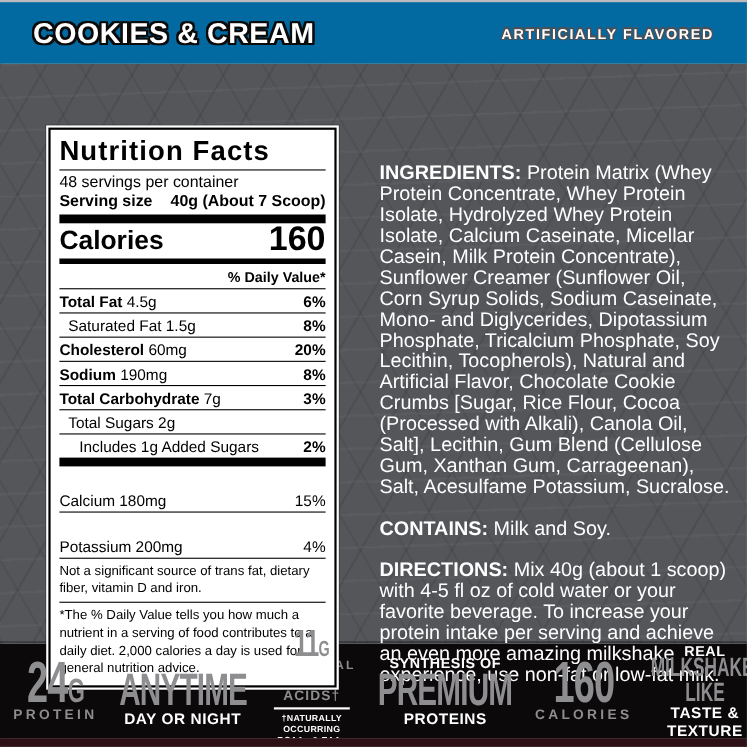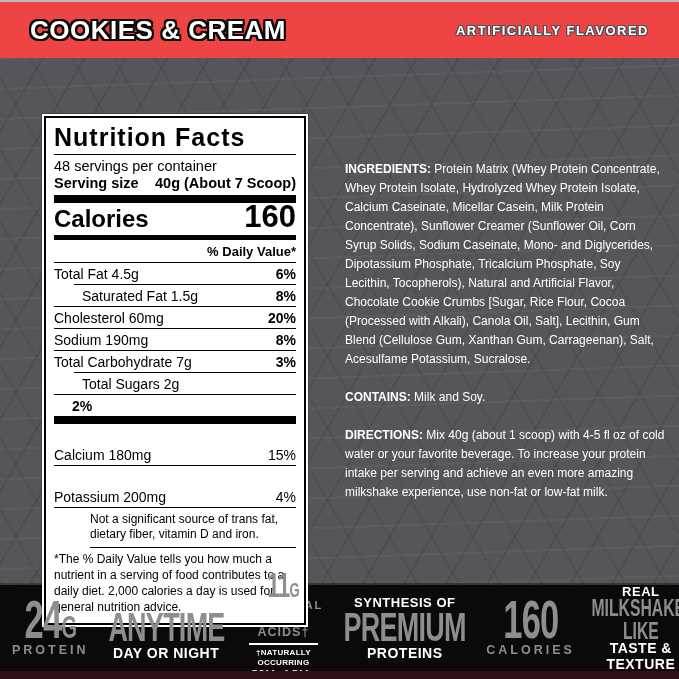--- a/index.html
+++ b/index.html
@@ -2,21 +2,21 @@
 <html><head>
 <meta charset="utf-8">
 <style>
   * { margin:0; padding:0; box-sizing:border-box; }
   html,body { width:679px; height:679px; }
   body { font-family:"Liberation Sans", sans-serif; }
   .page { width:679px; height:679px; overflow:hidden; display:flex; flex-direction:column;
           box-shadow: inset 3px 0 0 rgba(0,0,0,0.18), inset -3px 0 0 rgba(0,0,0,0.18); }
 
   
-  .topbar { height:58px; background:#ef4444; border-top:2px solid #bcbabd;
+  .topbar { height:58px; background:#0369a1; border-top:2px solid #bcbabd;
             display:flex; align-items:center; justify-content:space-between;
             padding:0 30px; flex:0 0 auto; }
   .flavor { color:#fff; font-size:26px; font-weight:bold; letter-spacing:0.5px;
             text-shadow:-2px -2px 0 #0b0b0b, 2px -2px 0 #0b0b0b, -2px 2px 0 #0b0b0b, 2px 2px 0 #0b0b0b,
                         0 -2px 0 #0b0b0b, 0 2px 0 #0b0b0b, -2px 0 0 #0b0b0b, 2px 0 0 #0b0b0b; }
   .flavor-note { color:#fff; font-size:13px; font-weight:bold; letter-spacing:1.5px;
             text-shadow:-1px -1px 0 #504f53, 1px -1px 0 #504f53, -1px 1px 0 #504f53, 1px 1px 0 #504f53,
                         0 -1px 0 #504f53, 0 1px 0 #504f53, -1px 0 0 #504f53, 1px 0 0 #504f53; }
 
   
@@ -38,32 +38,32 @@
   .nf-bar8 { height:8px; background:#000; }
   .nf-bar5 { height:5px; background:#000; }
   .nf-aps { font-size:11px; font-weight:bold; padding:4px 0 0; }
   .nf-cal-row { display:flex; justify-content:space-between; align-items:flex-end; padding:0 0 4px; }
   .nf-cal { font-size:24px; font-weight:bold; line-height:1; }
   .nf-cal-val { font-size:31px; font-weight:bold; line-height:0.9; }
   .nf-dv { text-align:right; font-size:13px; font-weight:bold; padding:4px 0 3px; }
   .nf-row { display:flex; justify-content:space-between; font-size:14px; padding:3px 0 2px;
             border-top:1px solid #000; }
   .nf-row .lab { font-weight:normal; }
-  .nf-row.boldlab .lab { font-weight:normal; }
+  .nf-row.boldlab .lab { font-weight:bold; }
   .nf-row .dv { font-weight:bold; }
-  .nf-row.ind1 { padding-left:8px;margin-left:20px; }
+  .nf-row.ind1 { padding-left:8px; }
   .nf-row.ind2 { padding-left:18px; }
   .nf-mineral { display:flex; justify-content:space-between; font-size:14px; padding:3px 0 2px;
                 border-bottom:1px solid #000;margin-top:20px; }
-  .nf-note { font-size:12px; line-height:1.3; padding:4px 0; border-bottom:1px solid #000;margin-left:36px; }
+  .nf-note { font-size:12px; line-height:1.3; padding:4px 0; border-bottom:1px solid #000; }
   .nf-footnote { font-size:12px; line-height:1.32; padding:4px 0 1px; }
 
   
   .info { position:absolute; left:345px; top:90px; width:320px; color:#fff;
-          font-size:12px; line-height:19px;margin-top:12px; }
+          font-size:18px; line-height:19px; }
   .info p { margin:0 0 19px; }
   .info b { font-weight:bold; }
 
   
   .footer { height:86px; background:#0b090a; flex:0 0 auto; display:flex;
             align-items:center; justify-content:space-evenly; padding:0 12px; }
   .stat { display:flex; flex-direction:column; align-items:center; justify-content:center; text-align:center; }
   .stat-top { color:#fff; font-weight:bold; font-size:13px; letter-spacing:0.5px; }
   .stat-value { color:#8e8d90; font-weight:bold; line-height:0.95; display:inline-block;
                 transform:scale(0.75,1.15); transform-origin:center center; letter-spacing:-1px; }
@@ -129,20 +129,21 @@
             </div>
             <div class="nf-row ind0 boldlab">
               <span><span class="lab">Total Carbohydrate</span> 7g</span>
               <span class="dv">3%</span>
             </div>
             <div class="nf-row ind1">
               <span><span class="lab">Total Sugars</span> 2g</span>
               <span class="dv"></span>
             </div>
             <div class="nf-row ind2">
+              <span><span class="lab">Includes 1g Added Sugars</span></span>
               <span class="dv">2%</span>
             </div>
           </div>
         <div class="nf-bar8"></div>
         <div id="nf-minerals">
             <div class="nf-mineral">
               <span>Calcium 180mg</span>
               <span>15%</span>
             </div>
             <div class="nf-mineral">

